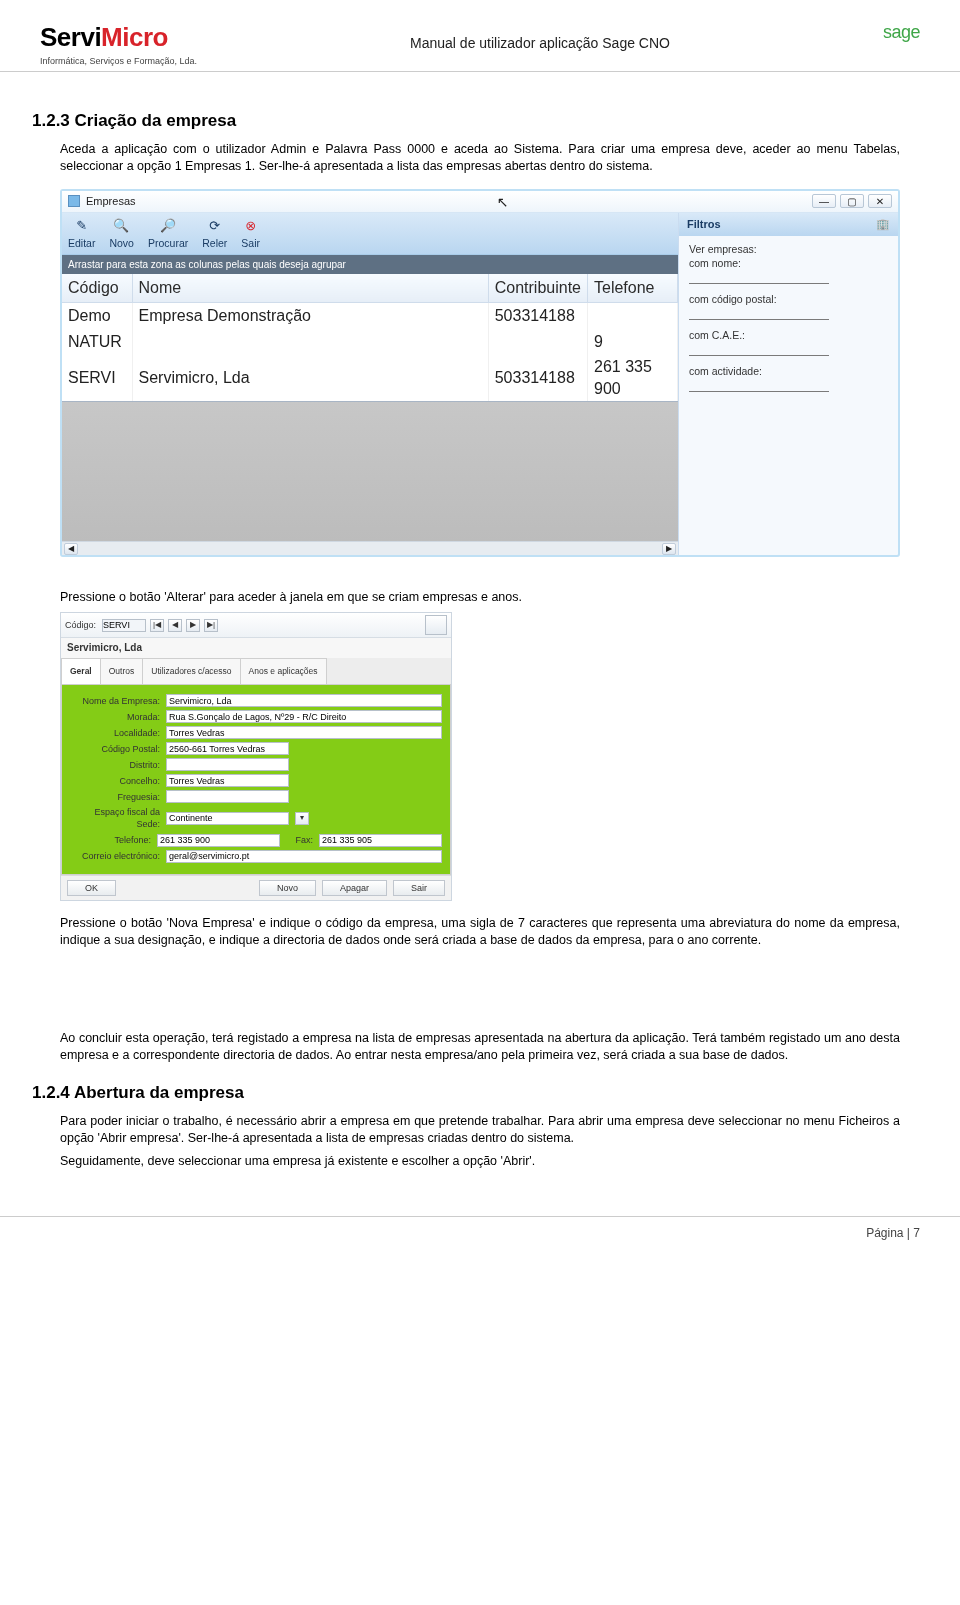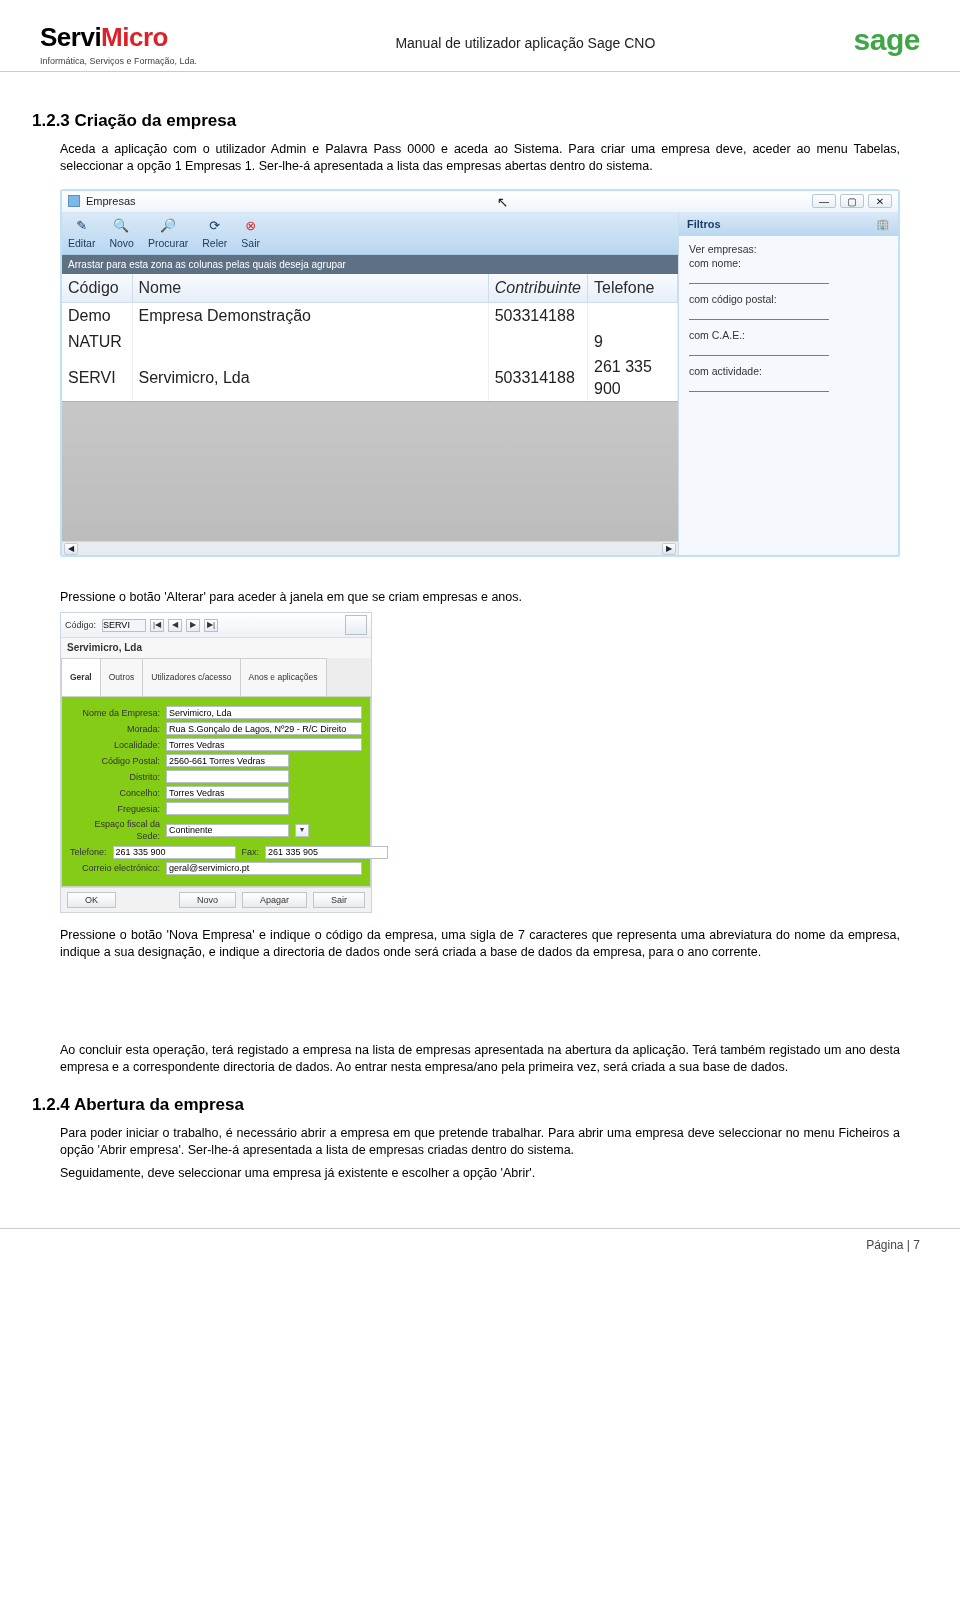--- a/index.html
+++ b/index.html
@@ -20,21 +20,21 @@
     border-bottom: 1px solid #ccc;
   }
   .logo-servimicro { display: flex; flex-direction: column; }
   .logo-servimicro .big {
     font-weight: 700; font-size: 26px; letter-spacing: -0.5px;
   }
   .logo-servimicro .big .servi { color: #000; }
   .logo-servimicro .big .micro { color: #d8232a; }
   .logo-servimicro .small { font-size: 9px; color: #444; }
   .header-title { font-size: 14px; color: #222; align-self: center; }
-  .logo-sage { color: #3fa648; font-weight: 700; font-size: 30px; letter-spacing: -0.5px; }
+  .logo-sage { color: #3fa648; font-weight: 400; font-size: 18px; letter-spacing: -0.5px; }
 
   .content { padding: 20px 60px 40px 60px; }
   h2.section { font-size: 17px; font-weight: 700; margin: 18px 0 8px -28px; }
   p { margin: 6px 0; text-align: justify; }
 
   
   .dlg {
     margin: 14px 0 32px 0;
     border: 2px solid #bfe0f5;
     border-radius: 3px;
@@ -83,38 +83,38 @@
   }
   .fgroup { margin: 4px 0 8px 0; font-size:10.5px; }
   .fgroup label { display:block; color:#333; }
   .fgroup .uline {
     display:block; border:none; border-bottom:1px solid #7a7a7a;
     background:transparent; width: 140px; height:14px; padding:0;
   }
 
   
   .dlg2 {
-    width: 312px;
+    width: 392px;
     border:1px solid #cdd6e0;
     background:#f7f7f7;
     font-size: 9px; color:#333;
     margin: 6px 0 14px 0;
   }
   .dlg2 .tb2 {
     display:flex; align-items:center; gap:4px; padding:2px 4px;
     border-bottom:1px solid #d6dde4; background:linear-gradient(#fff,#eef2f6);
   }
   .dlg2 .tb2 .lblcode { margin-right:2px; }
   .dlg2 .tb2 input.codein { width:44px; height:13px; font-size:9px; border:1px solid #b7c0ca; background:#f2f5f9; }
   .navbtn { width:14px; height:13px; border:1px solid #b7c0ca; background:linear-gradient(#fff,#e6ecf2); display:flex;align-items:center;justify-content:center; font-size:8px;}
   .tb2 .spacer { flex:1; }
   .tb2 .bigbtn { width:22px; height:20px; border:1px solid #b7c0ca; background:linear-gradient(#fff,#e6ecf2);}
   .compname { font-weight:700; padding:3px 6px; font-size:10px;}
   .tabs { display:flex; background:#ededed; font-size:8.5px; }
-  .tabs div { padding:13px 8px; border:1px solid #cfcfcf; border-bottom:none; margin-right:-1px; background:#f7f7f7;}
+  .tabs div { padding:7px 8px; border:1px solid #cfcfcf; border-bottom:none; margin-right:-1px; background:#f7f7f7;}
   .tabs div.active { background:#fff; font-weight:bold;}
   .form2 { background:#84cc16; border:1px solid #cfcfcf; padding:6px 8px 8px 8px; }
   .frow { display:flex; align-items:center; gap:6px; margin:3px 0; }
   .frow .flabel { width:90px; text-align:right; color:#333; }
   .frow input { flex:1; height:13px; border:1px solid #b7c0ca; font-size:9px; padding:0 2px; background:#fff; }
   .frow input.short { flex:0 0 120px; }
   .frow input.tiny { flex:0 0 80px; }
   .bottombar { padding:4px 6px; display:flex; gap:6px; background:#f2f2f2; border-top:1px solid #dcdcdc; font-size:9px;}
   .bottombar .btn { border:1px solid #c0c6ce; background:linear-gradient(#fff,#e8ecef); padding:1px 17px; border-radius:0;}
   .bottombar .sp { flex:1; }
@@ -181,21 +181,21 @@
               <span class="ico" style="color:#d8232a;">⊗</span>
               <span>Sair</span>
             </div>
         </div>
         <div class="grouprow">Arrastar para esta zona as colunas pelas quais deseja agrupar</div>
         <table class="grid">
           <thead>
               <tr>
             <th style="width:70px;">Código</th>
             <th>Nome</th>
-            <th style="width:90px;font-style:italic;">Contribuinte</th>
+            <th style="width:90px;">Contribuinte</th>
             <th style="width:90px;">Telefone</th>
           </tr>
             </thead>
           <tbody>
             <tr>
                 <td>Demo</td>
                 <td>Empresa Demonstração</td>
                 <td>503314188</td>
                 <td></td>
               </tr>

